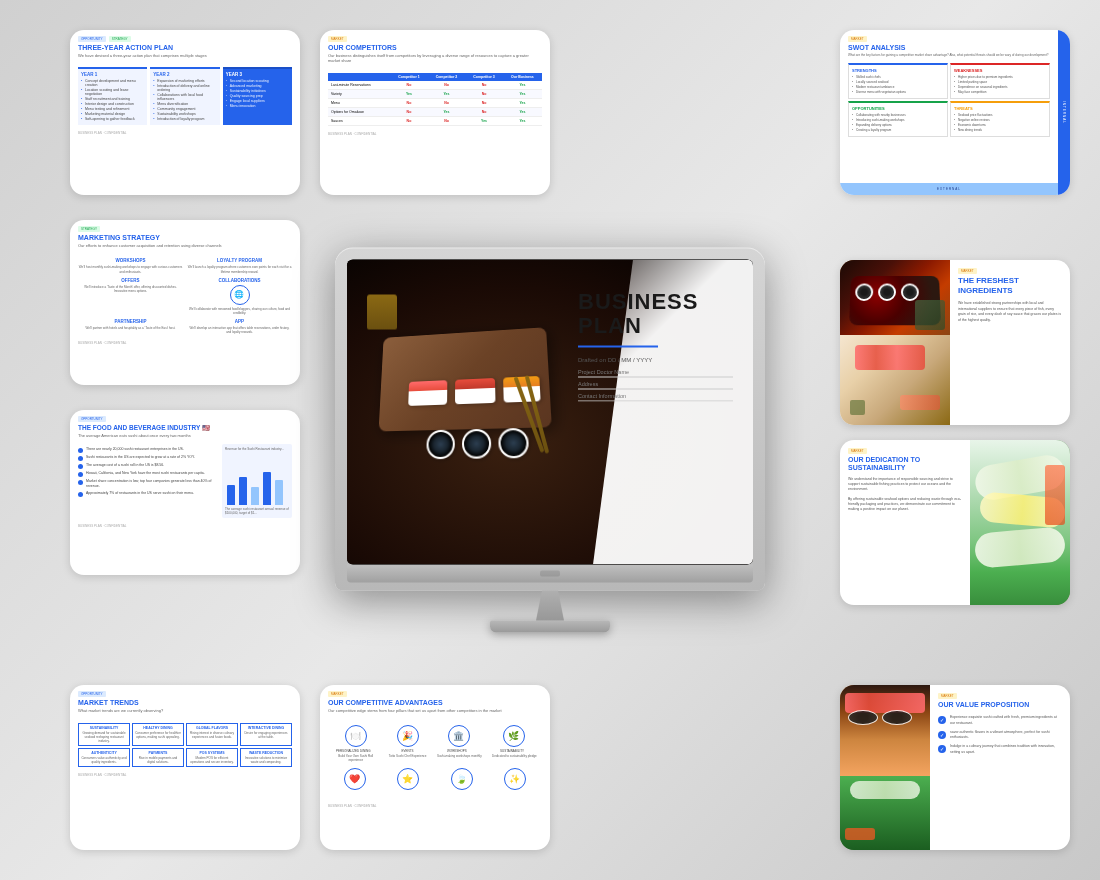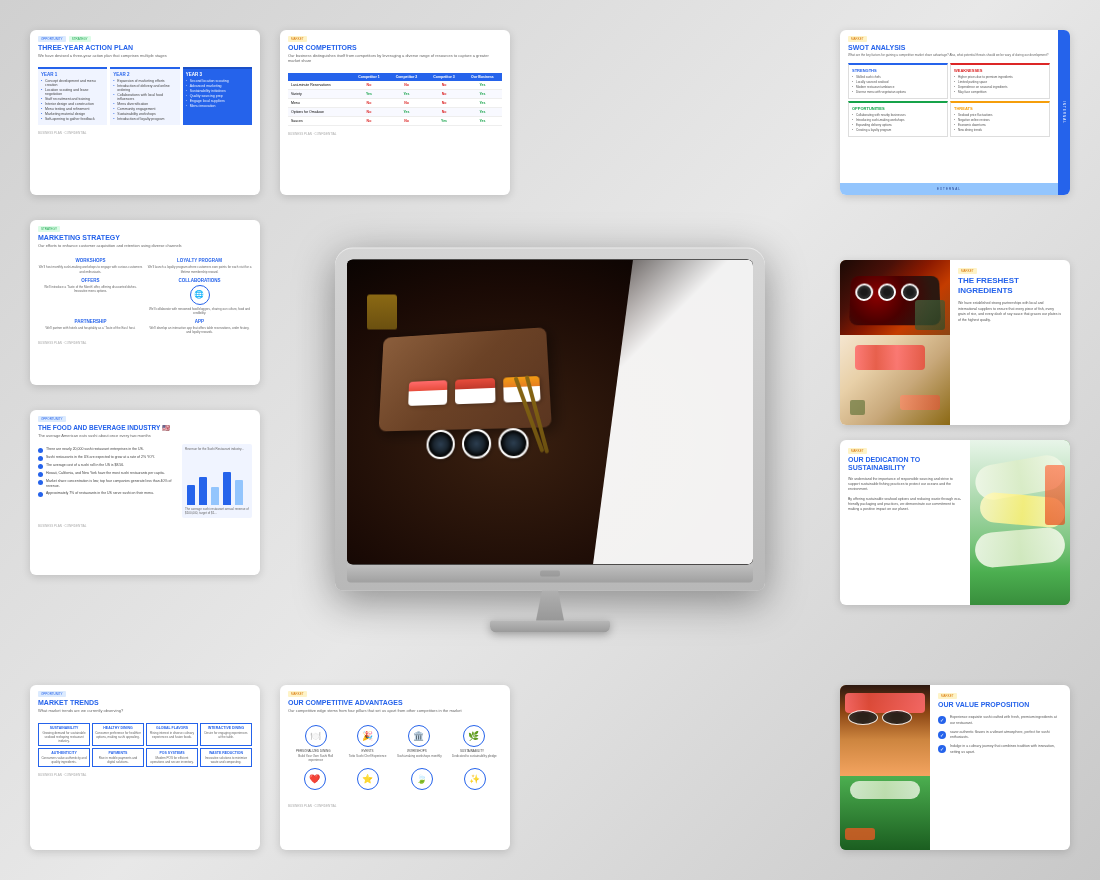--- a/index.html
+++ b/index.html
@@ -27,24 +27,25 @@
       position: absolute;
       width: 100%;
       height: 100%;
       top: 0;
       left: 0;
     }
 
     .slide {
       position: absolute;
       background: #fff;
-      border-radius: 6px;
+      border-radius: 14px;
       box-shadow: 0 2px 8px rgba(0,0,0,0.15);
       overflow: hidden;
       font-size: 4px;
+      margin-left: 40px;
     }
 
     
     .slide-top-left {
       top: 30px; left: 30px;
       width: 230px; height: 165px;
     }
     .slide-top-middle {
       top: 30px; left: 280px;
       width: 230px; height: 165px;
@@ -1300,20 +1301,29 @@
               </div>
               <div class="chopsticks"></div>
               <div class="chopsticks-2"></div>
 
               <div style="position:absolute; top:5px; left:0px; width:30px; height:35px; background:linear-gradient(180deg, #8B6914 0%, #6B5010 100%); border-radius:3px 3px 2px 2px;"></div>
             </div>
           </div>
 
           <div class="brush-stroke"></div>
 
+          <div class="bp-text-area">
+            <div class="bp-title">BUSINESS</div>
+            <div class="bp-title">PLAN</div>
+            <div class="bp-divider"></div>
+            <div class="bp-subtitle">Drafted on DD / MM / YYYY</div>
+            <div class="bp-field">Project Doctor Name</div>
+            <div class="bp-field">Address</div>
+            <div class="bp-field">Contact Information</div>
+          </div>
         </div>
       </div>
       <div class="monitor-bottom">
         <div class="monitor-logo"></div>
       </div>
     </div>
     <div class="monitor-neck"></div>
     <div class="monitor-base"></div>
   </div>
 

